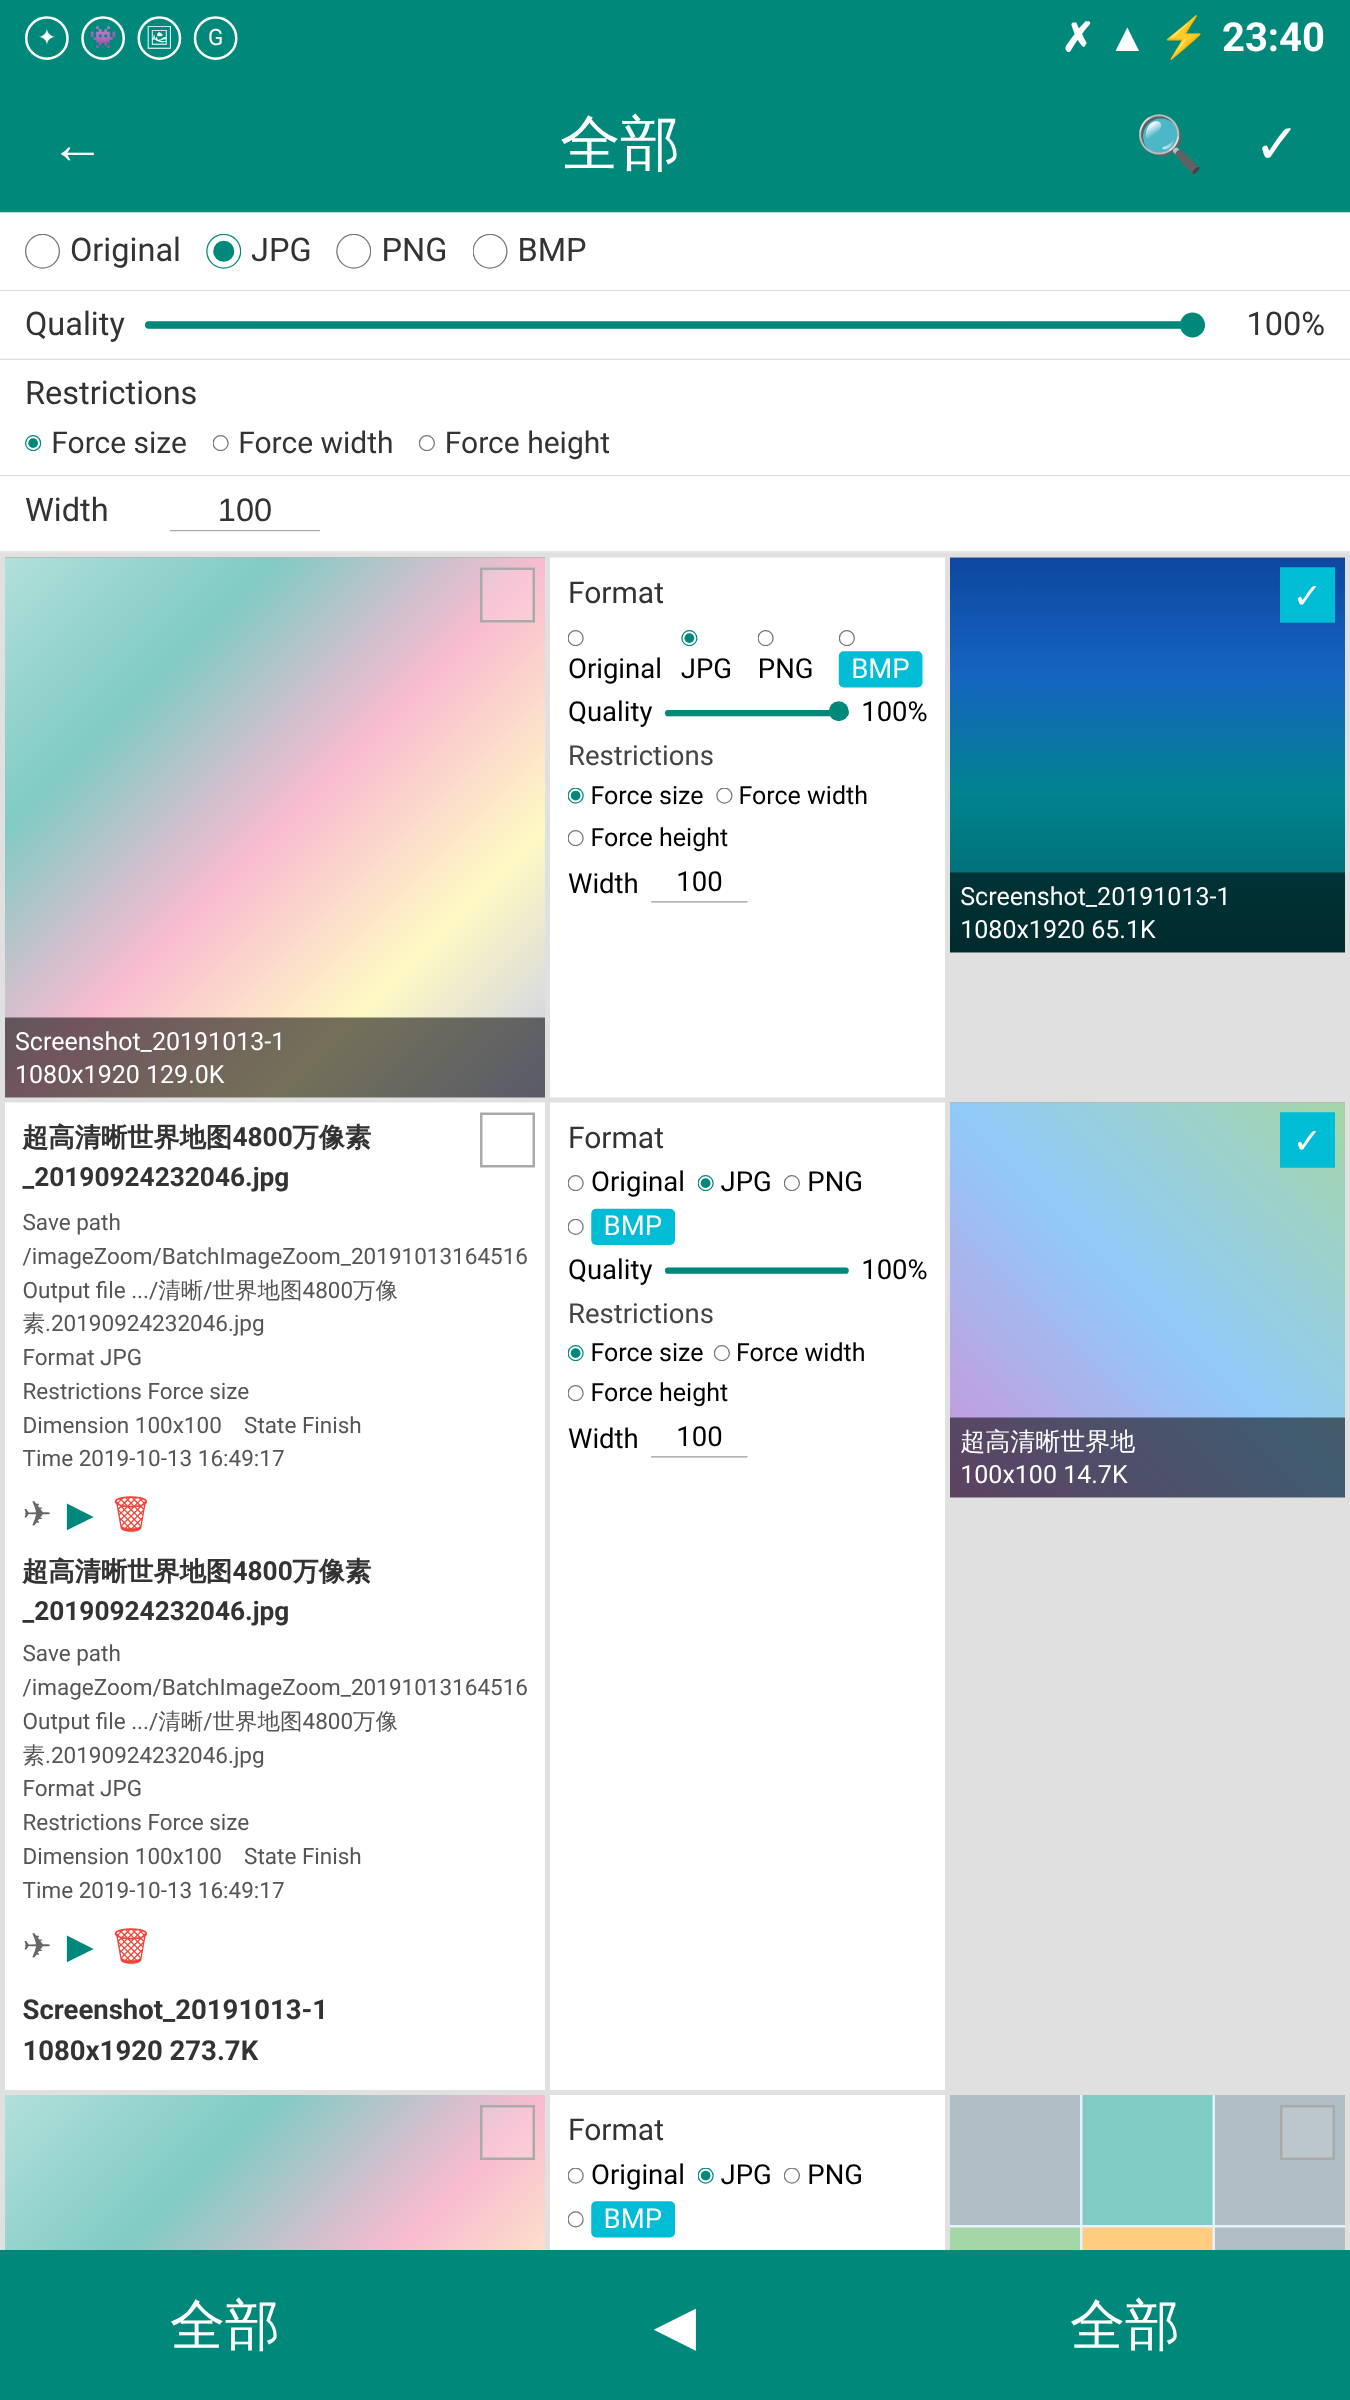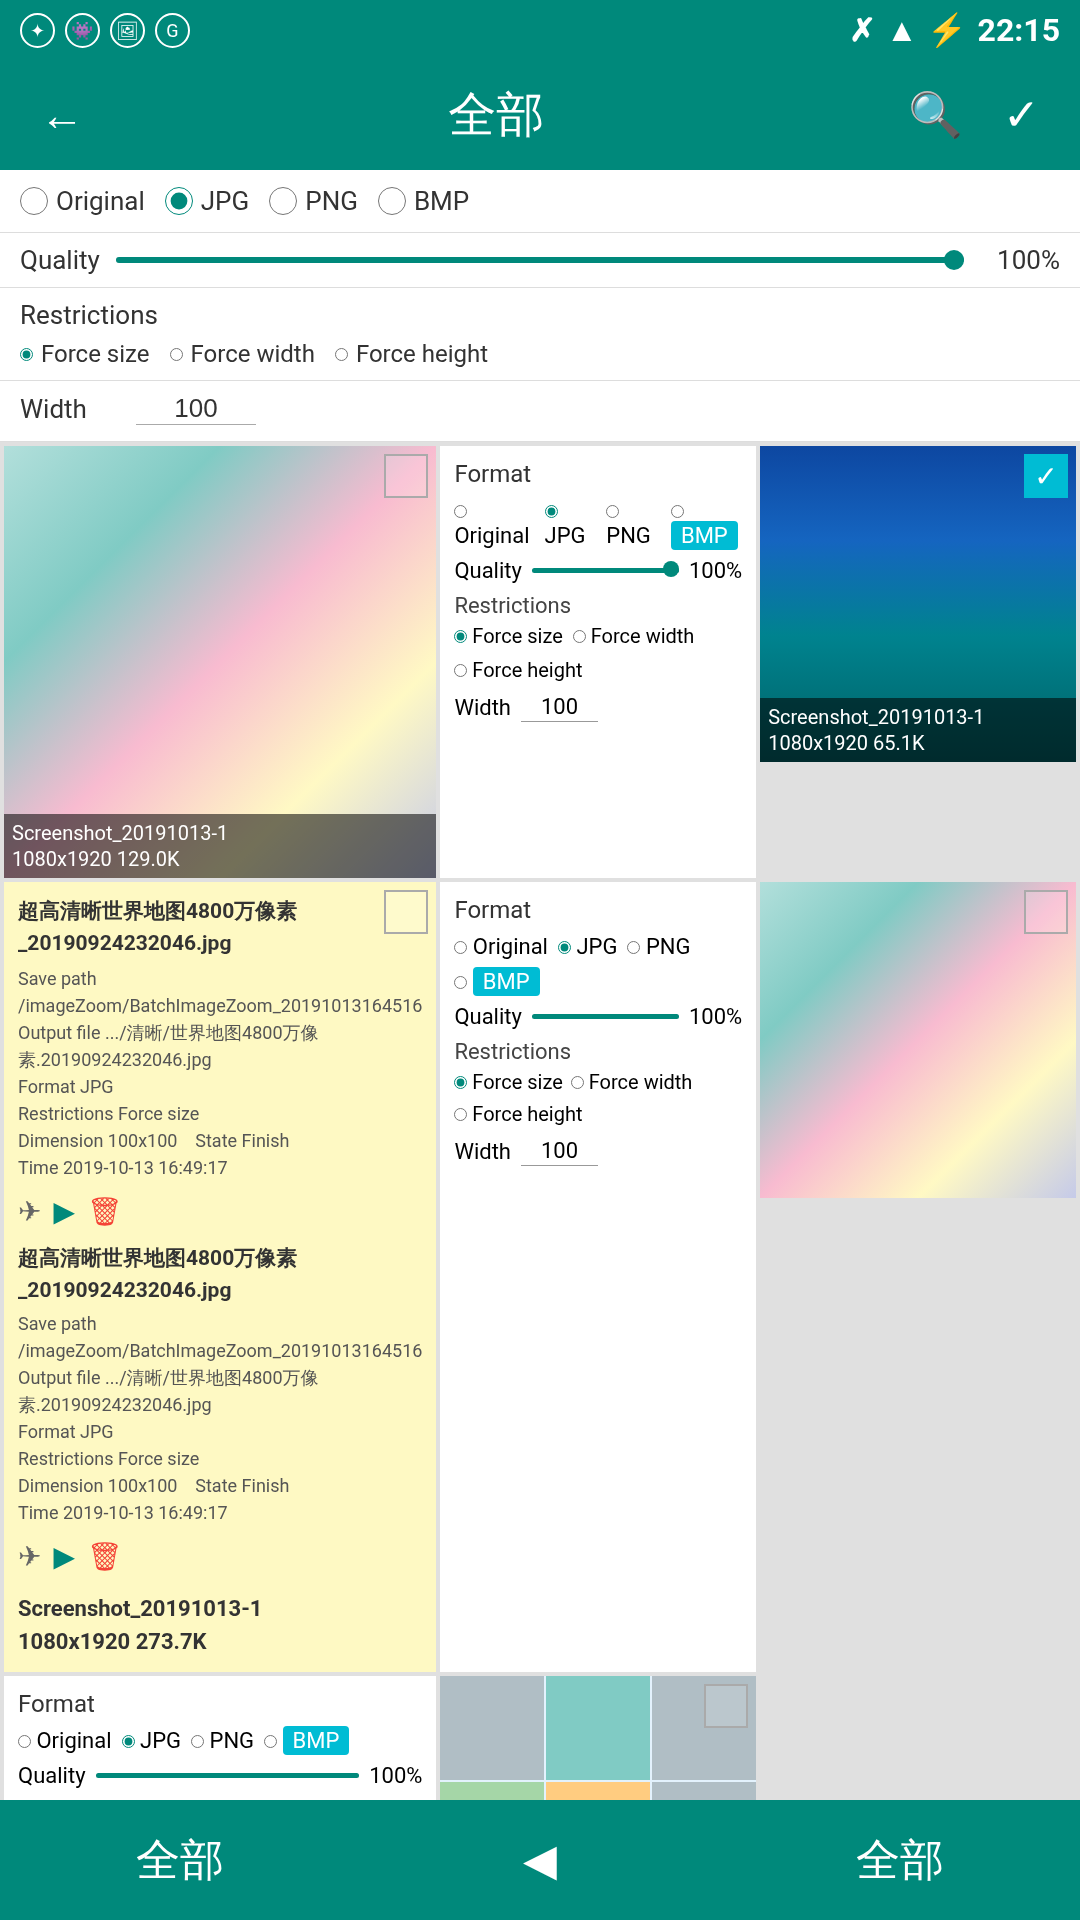--- a/index.html
+++ b/index.html
@@ -134,21 +134,21 @@
       color: white;
       font-size: 28px;
       display: flex;
       align-items: center;
       justify-content: center;
       height: 100%;
     }
 
     
     .detail-panel {
-      background: #fef9c3;
+      background: #ffffff;
       padding: 14px;
       font-size: 20px;
       color: #444;
       line-height: 1.5;
       position: relative;
     }
     .detail-panel .thumb-checkbox {
       position: absolute;
       top: 8px;
       right: 8px;
@@ -229,21 +229,21 @@
   <div class="status-bar-left">
     <div class="status-icon">✦</div>
     <div class="status-icon">👾</div>
     <div class="status-icon">🖼</div>
     <div class="status-icon">G</div>
   </div>
   <div class="status-bar-right">
     <span>✗</span>
     <span>▲</span>
     <span>⚡</span>
-    <span>22:15</span>
+    <span>23:40</span>
   </div>
 </div>
 
 <div class="toolbar">
   <span class="back-icon">←</span>
   <span class="toolbar-title">全部</span>
   <div class="toolbar-icons">
     <span class="toolbar-icon">🔍</span>
     <span class="toolbar-icon">✓</span>
   </div>
@@ -392,20 +392,25 @@
       <label style="font-size:20px;"><input type="radio" name="fp2r" checked="" style=""> Force size</label>
       <label style="font-size:20px;"><input type="radio" name="fp2r" style=""> Force width</label>
       <label style="font-size:20px;"><input type="radio" name="fp2r" style=""> Force height</label>
     </div>
     <div style="display:flex;align-items:center;gap:10px;">
       <span>Width</span>
       <span style="border-bottom:1px solid #999;padding:2px 20px;">100</span>
     </div>
   </div>
 
+  <div class="grid-cell">
+    <div class="world-map-thumb purple"></div>
+    <div class="thumb-checkbox checked"></div>
+    <div class="thumb-label">超高清晰世界地<br>100x100  14.7K</div>
+  </div>
 
   <div class="grid-cell">
     <div class="world-map-thumb multi"></div>
     <div class="thumb-checkbox"></div>
 
   </div>
 
   <div style="background:white;padding:14px;font-size:22px;">
     <div style="font-size:24px;color:#333;margin-bottom:10px;">Format</div>
     <div style="display:flex;gap:10px;margin-bottom:10px;flex-wrap:wrap;">

